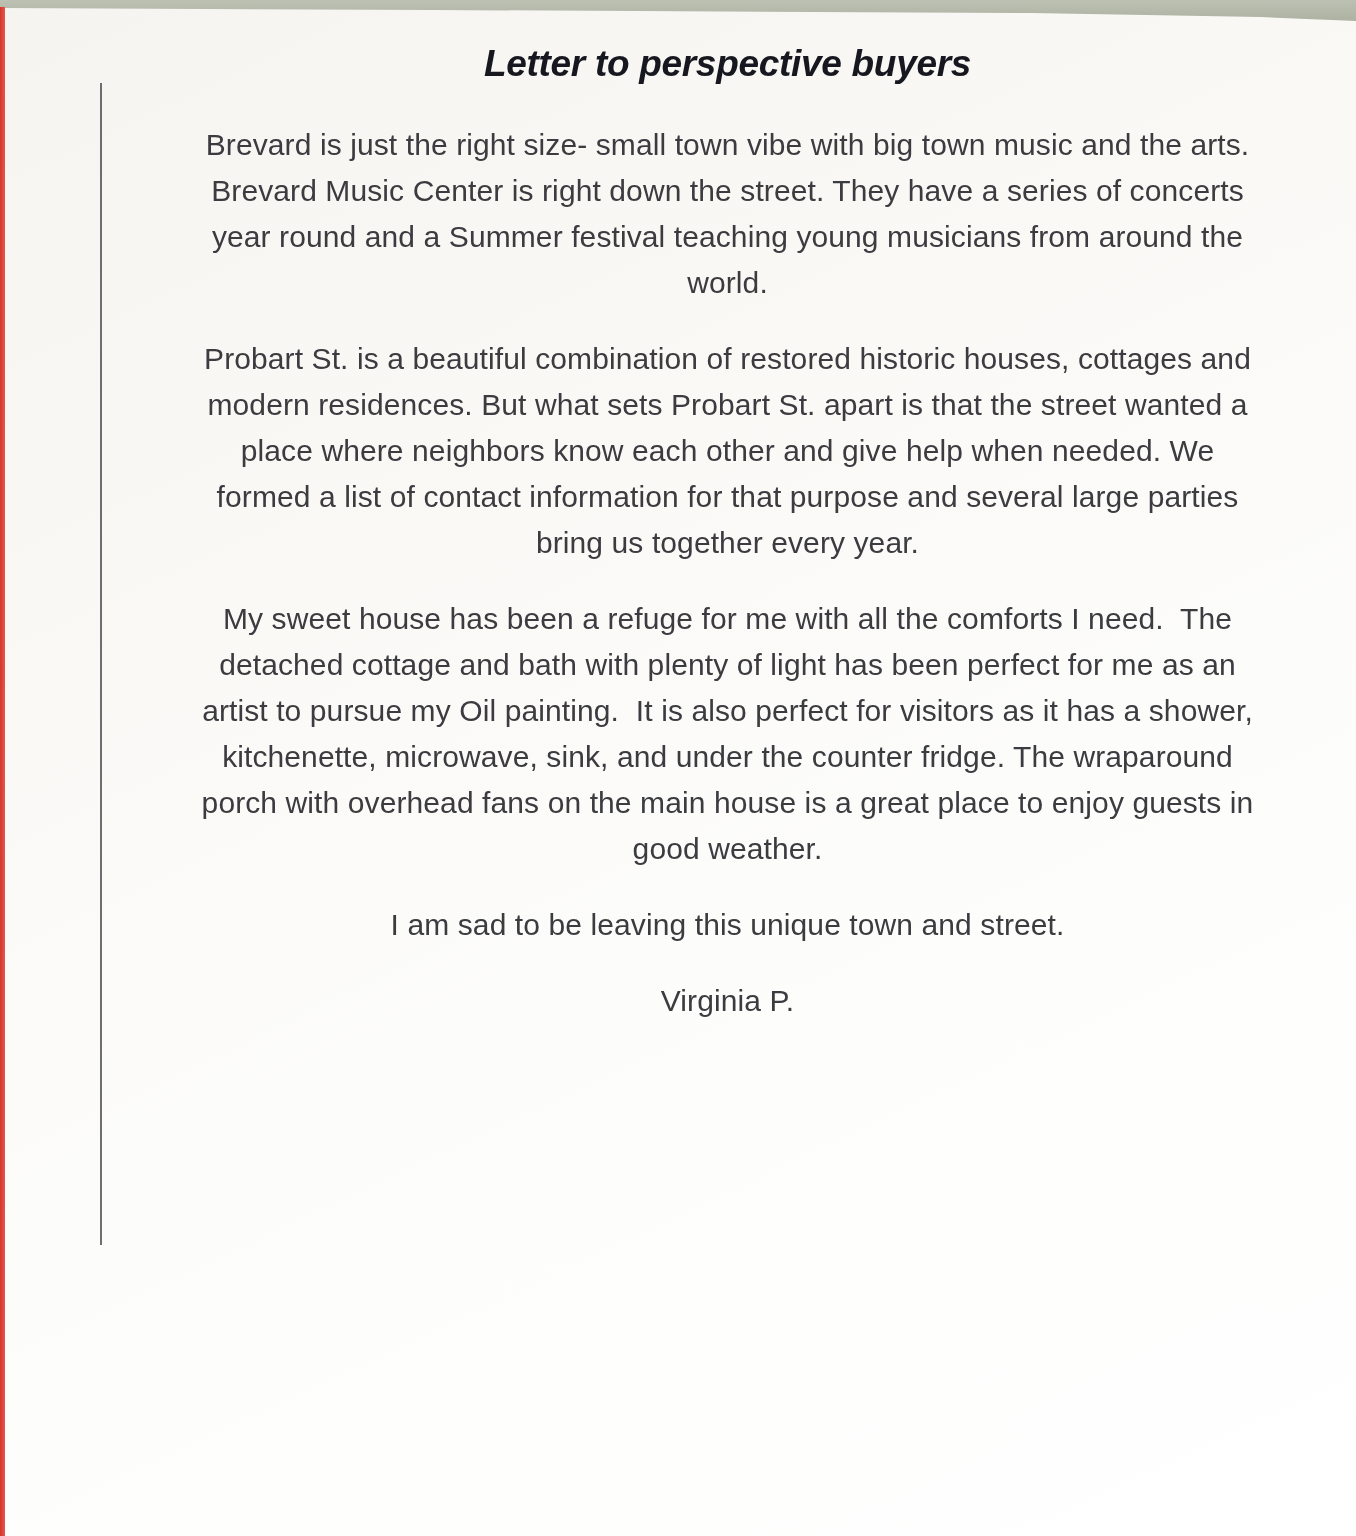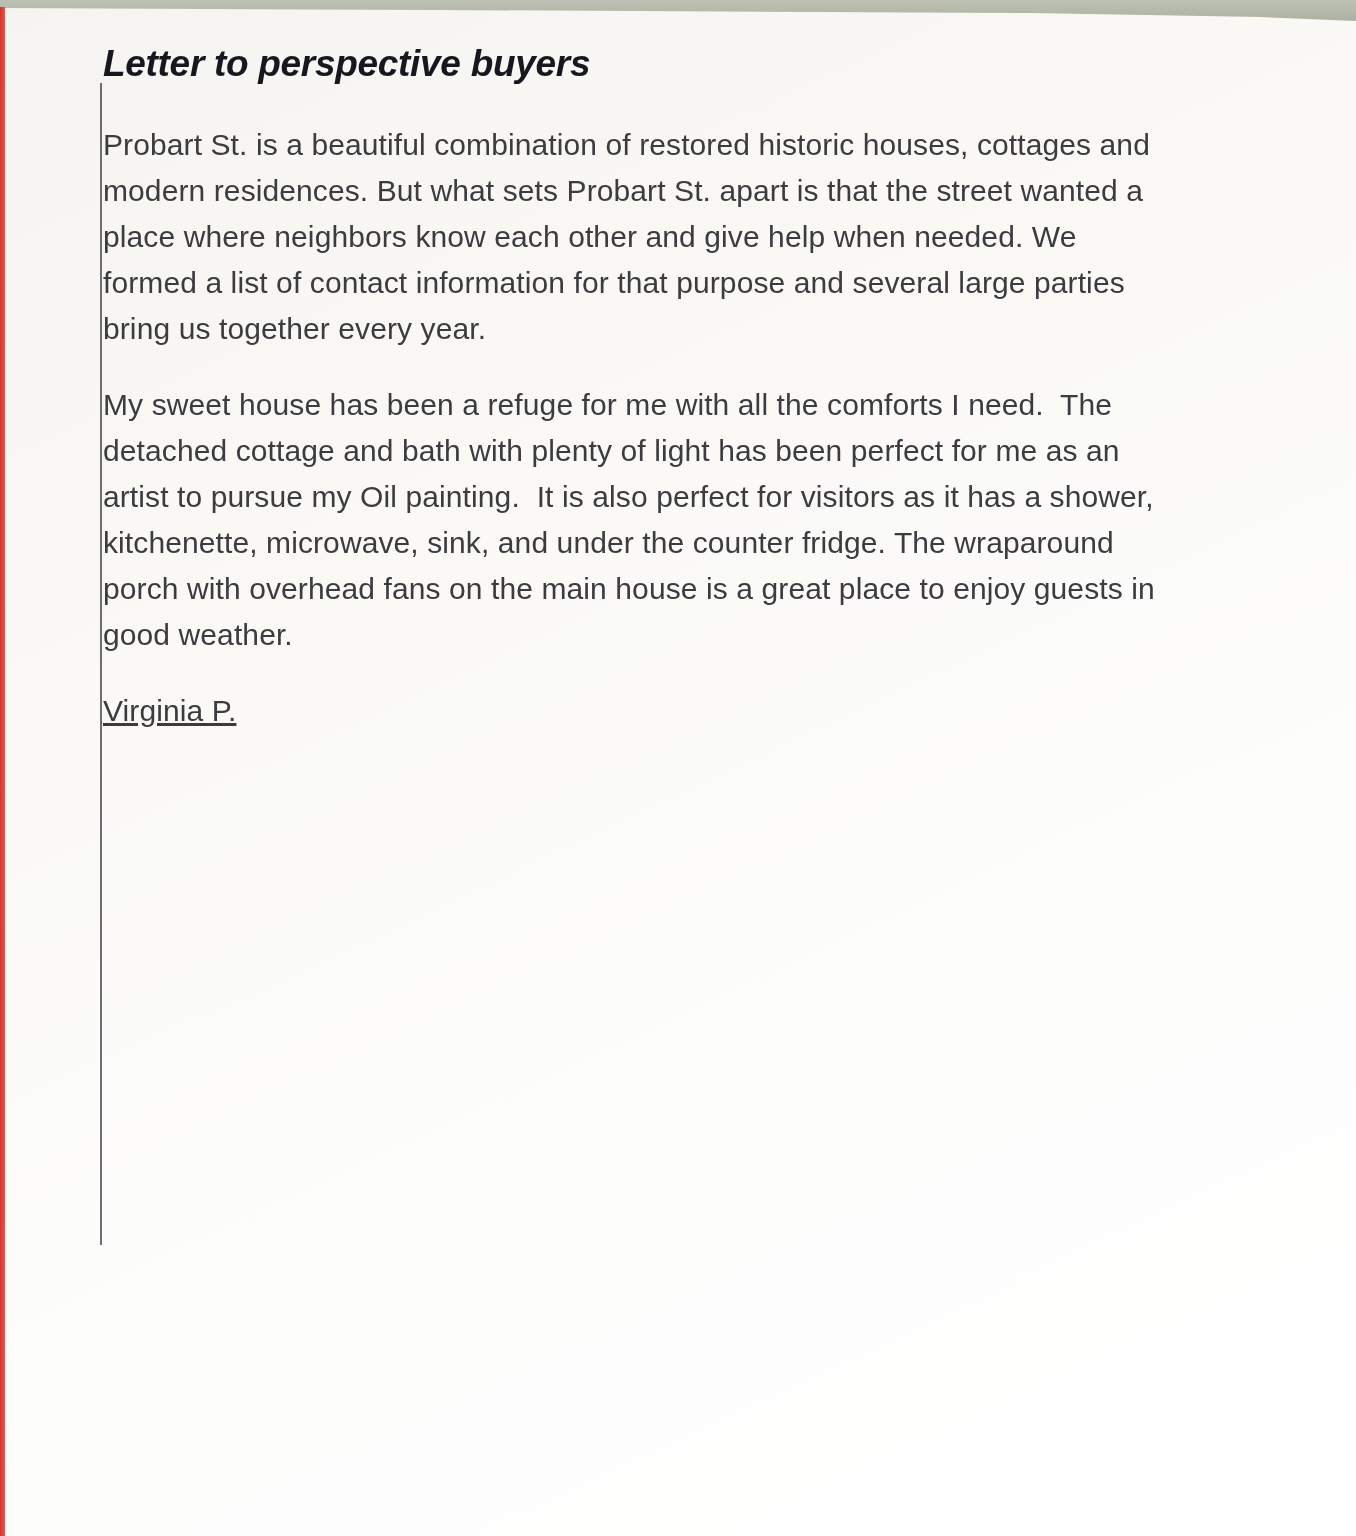--- a/index.html
+++ b/index.html
@@ -38,23 +38,24 @@
     position: absolute;
     left: 100px;
     top: 83px;
     width: 2px;
     height: 1162px;
     background: #55555a;
     opacity: 0.85;
   }
   .content {
     position: absolute;
-    left: 103px;
+    left: 110px;
     top: 42px;
     width: 1235px;
+    text-align: center;
   }
   .title {
     margin: 0 0 36px 0;
     font-style: italic;
     font-weight: bold;
     font-size: 37px;
     line-height: 44px;
     letter-spacing: -0.3px;
     color: #17171f;
   }
@@ -62,45 +63,49 @@
     margin: 0 0 30px 0;
     font-size: 30px;
     line-height: 46px;
     letter-spacing: 0.1px;
     color: #3b3b40;
     white-space: pre-wrap;
   }
   .signature {
     margin-top: 14px;
     margin-bottom: 17px;
-    text-decoration: underline;
   }
 </style>
 </head>
 <body>
 
 <div class="photo">
   <div class="table-band"></div>
   <div class="red-strip"></div>
   <div class="margin-line"></div>
 
   <div class="content">
     <h1 class="title">Letter to perspective buyers</h1>
 
+    <p class="para">Brevard is just the right size- small town vibe with big town music and the arts.
+Brevard Music Center is right down the street. They have a series of concerts
+year round and a Summer festival teaching young musicians from around the
+world.</p>
 
     <p class="para">Probart St. is a beautiful combination of restored historic houses, cottages and
 modern residences. But what sets Probart St. apart is that the street wanted a
 place where neighbors know each other and give help when needed. We
 formed a list of contact information for that purpose and several large parties
 bring us together every year.</p>
 
     <p class="para">My sweet house has been a refuge for me with all the comforts I need.  The
 detached cottage and bath with plenty of light has been perfect for me as an
 artist to pursue my Oil painting.  It is also perfect for visitors as it has a shower,
 kitchenette, microwave, sink, and under the counter fridge. The wraparound
 porch with overhead fans on the main house is a great place to enjoy guests in
 good weather.</p>
 
 
+    <p class="para">I am sad to be leaving this unique town and street.</p>
 
     <p class="para signature">Virginia P.</p>
   </div>
 </div>
 
 </body></html>

